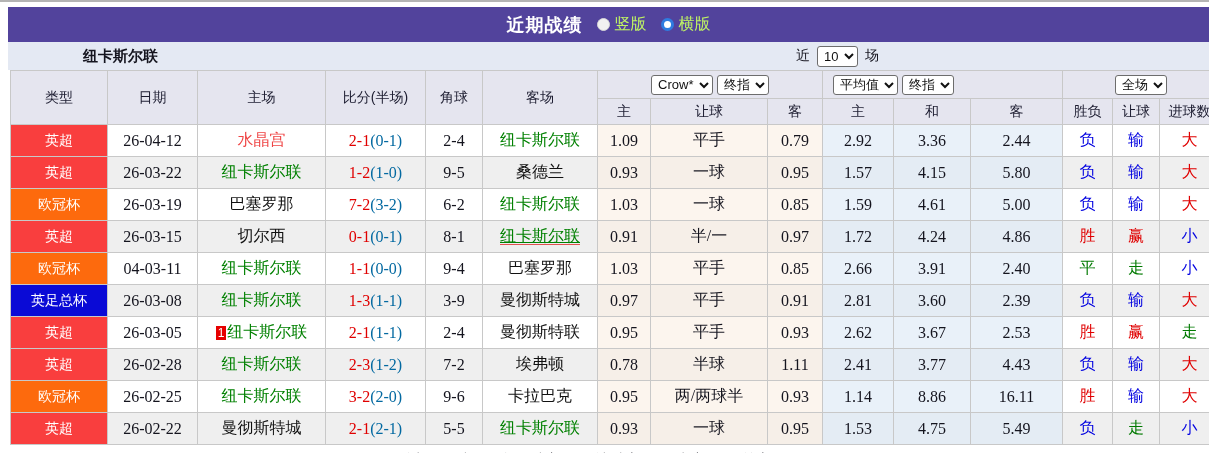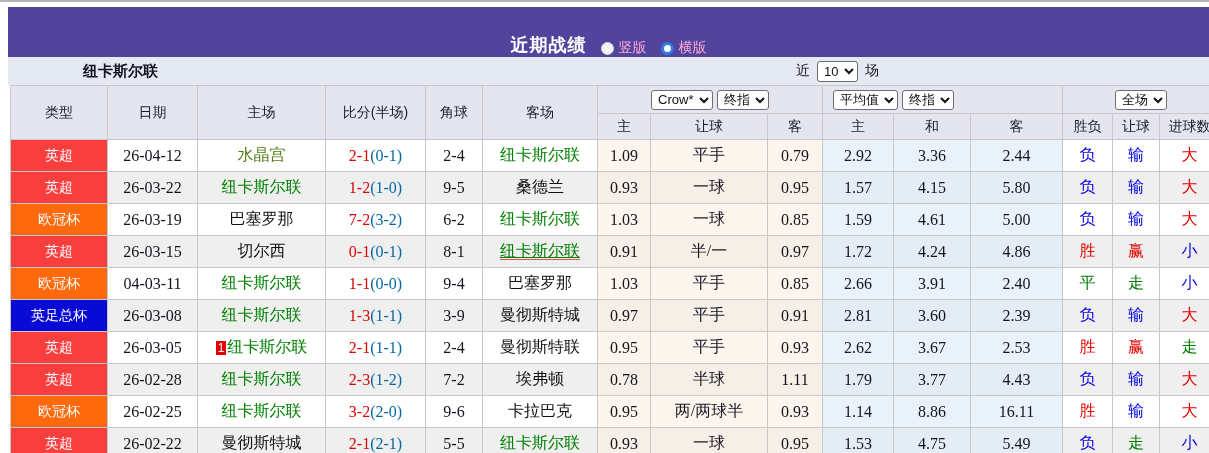--- a/index.html
+++ b/index.html
@@ -4,28 +4,28 @@
 <style>
   html,body{margin:0;padding:0;}
   body{
     width:1209px;height:453px;overflow:hidden;background:#fff;
     font-family:"Liberation Sans",sans-serif;position:relative;
   }
   .top-line{height:2px;background:#b4b4b4;}
   .top-gap{height:5px;background:#fff;}
   
   .titlebar{
-    margin-left:8px;height:50px;background:#52439c;
-    display:flex;align-items:flex-end;justify-content:center;gap:14px;
+    margin-left:8px;height:35px;background:#52439c;
+    display:flex;align-items:center;justify-content:center;gap:14px;
   }
   .titlebar .title{color:#fff;font-size:18px;font-weight:bold;letter-spacing:1px;}
   .radio-opt{display:flex;align-items:center;gap:5px;cursor:pointer;}
   .radio{width:13px;height:13px;border-radius:50%;background:#f2f2f2;border:1px solid #d8d8d8;box-sizing:border-box;}
   .radio.checked{background:#fff;border:3.5px solid #2f7ce0;}
-  .radio-opt .rlabel{color:#f9a8d4;font-size:14px;}
+  .radio-opt .rlabel{color:#bef264;font-size:16px;}
   
   .toolbar{
     margin-left:8px;height:28px;background:#e4e9f3;
     display:flex;align-items:center;font-size:14px;color:#15151f;
   }
   .toolbar .team{margin-left:75px;font-weight:bold;font-size:15px;}
   .filter-group{margin-left:auto;margin-right:330px;display:flex;align-items:center;gap:3px;}
   .filter-group select{margin:0 4px;}
   select{
     font-family:"Liberation Sans",sans-serif;font-size:13px;height:21px;
@@ -144,21 +144,21 @@
       <th>胜负</th>
       <th>让球</th>
       <th>进球数</th>
     </tr>
   </thead>
   <tbody id="rows-host">
         <tr>
     <td class="league-cell" style="background: rgb(249, 62, 62);">英超</td>
     <td>26-04-12</td>
     <td>
-      <span class="team home-team" style="color: #4d7c0f;">水晶宫</span>
+      <span class="team home-team" style="color: #ef4444;">水晶宫</span>
     </td>
     <td>
       <span class="score">2-1</span><span class="half">(0-1)</span>
     </td>
     <td>2-4</td>
     <td>
       <span class="team away-team" style="color: rgb(0, 128, 0);">纽卡斯尔联</span>
     </td>
     <td class="tint-odds">1.09</td>
     <td class="tint-odds">平手</td>
@@ -317,21 +317,21 @@
     <td>
       <span class="score">2-3</span><span class="half">(1-2)</span>
     </td>
     <td>7-2</td>
     <td>
       <span class="team away-team" style="color: rgb(17, 17, 17);">埃弗顿</span>
     </td>
     <td class="tint-odds">0.78</td>
     <td class="tint-odds">半球</td>
     <td class="tint-odds">1.11</td>
-    <td class="tint-avg">1.79</td>
+    <td class="tint-avg">2.41</td>
     <td class="tint-avg">3.77</td>
     <td class="tint-avg">4.43</td>
     <td><span class="res" style="color: rgb(0, 0, 224);">负</span></td>
     <td><span class="res" style="color: rgb(0, 0, 224);">输</span></td>
     <td><span class="res" style="color: rgb(224, 0, 0);">大</span></td>
   </tr>
         <tr>
     <td class="league-cell" style="background: rgb(253, 106, 13);">欧冠杯</td>
     <td>26-02-25</td>
     <td>

